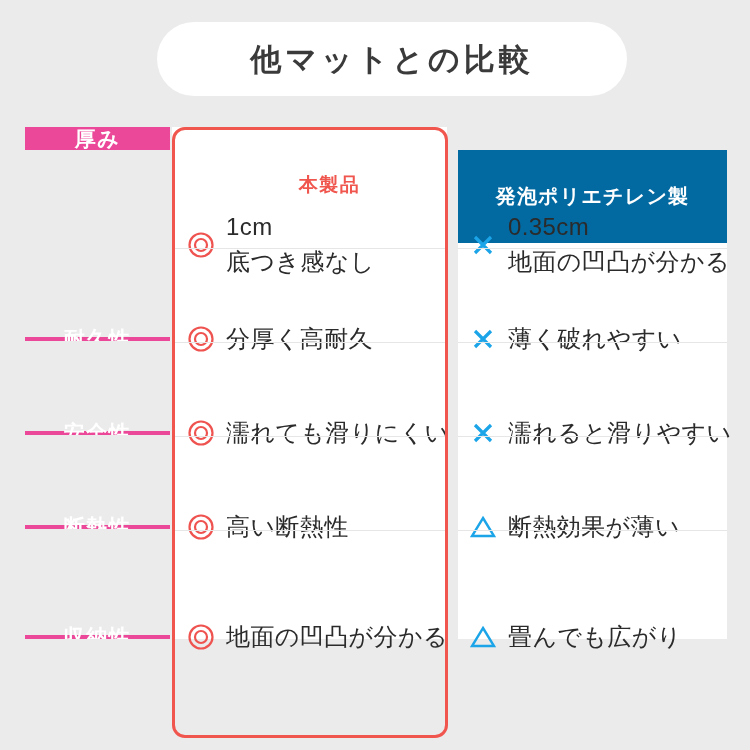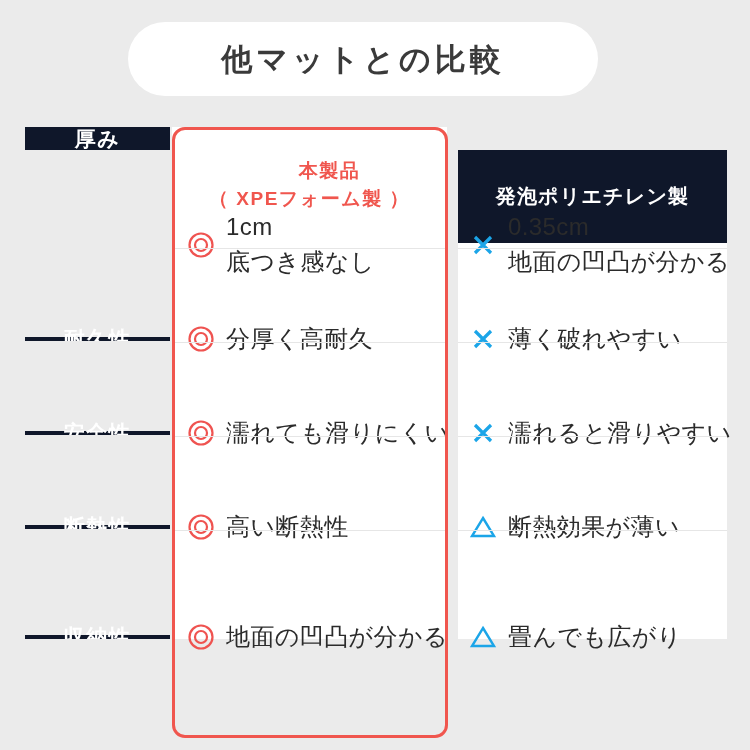--- a/index.html
+++ b/index.html
@@ -13,21 +13,21 @@
     background: #ebebeb;
     font-family: "Liberation Sans", "DejaVu Sans", sans-serif;
     overflow: hidden;
     position: relative;
     -webkit-font-smoothing: antialiased;
   }
 
   
   .title-pill {
     position: absolute;
-    left: 128px;
+    left: 157px;
     top: 22px;
     width: 470px;
     height: 74px;
     background: #ffffff;
     border-radius: 37px;
     display: flex;
     align-items: center;
     justify-content: center;
     box-sizing: border-box;
   }
@@ -81,40 +81,40 @@
     font-weight: 700;
     color: #f0564e;
     letter-spacing: 1.5px;
     line-height: 1.45;
     white-space: nowrap;
   }
 
   .hdr-rival {
     grid-column: 6 / 7;
     grid-row: 1 / 3;
-    background: #0f172a;
+    background: #0369a1;
     display: flex;
     align-items: center;
     justify-content: center;
     box-sizing: border-box;
     margin-top: 23px;
     height: calc(100% - 23px);
   }
   .hdr-rival .t {
     font-size: 20px;
     font-weight: 700;
     color: #ffffff;
     letter-spacing: 1.2px;
     white-space: nowrap;
   }
 
   
   .lbl {
     grid-column: 1 / 2;
-    background: #0f172a;
+    background: #ec4899;
     display: flex;
     align-items: center;
     justify-content: center;
     box-sizing: border-box;
   }
   .lbl .t {
     font-size: 21px;
     font-weight: 700;
     color: #ffffff;
     letter-spacing: 1.5px;
@@ -225,21 +225,20 @@
 
   <div class="grid layer-bg">
     <div class="bg-product"></div>
     <div class="bg-rival"></div>
   </div>
 
   <div class="grid layer-fg">
 
     <div class="hdr-product">
       <span class="l1">本製品</span>
-      <span class="l2">（ XPEフォーム製 ）</span>
     </div>
 
     <div class="hdr-rival">
       <span class="t">発泡ポリエチレン製</span>
     </div>
 
     <div class="lbl">
       <span class="t">厚み</span>
     </div>
     <div class="cell product">

